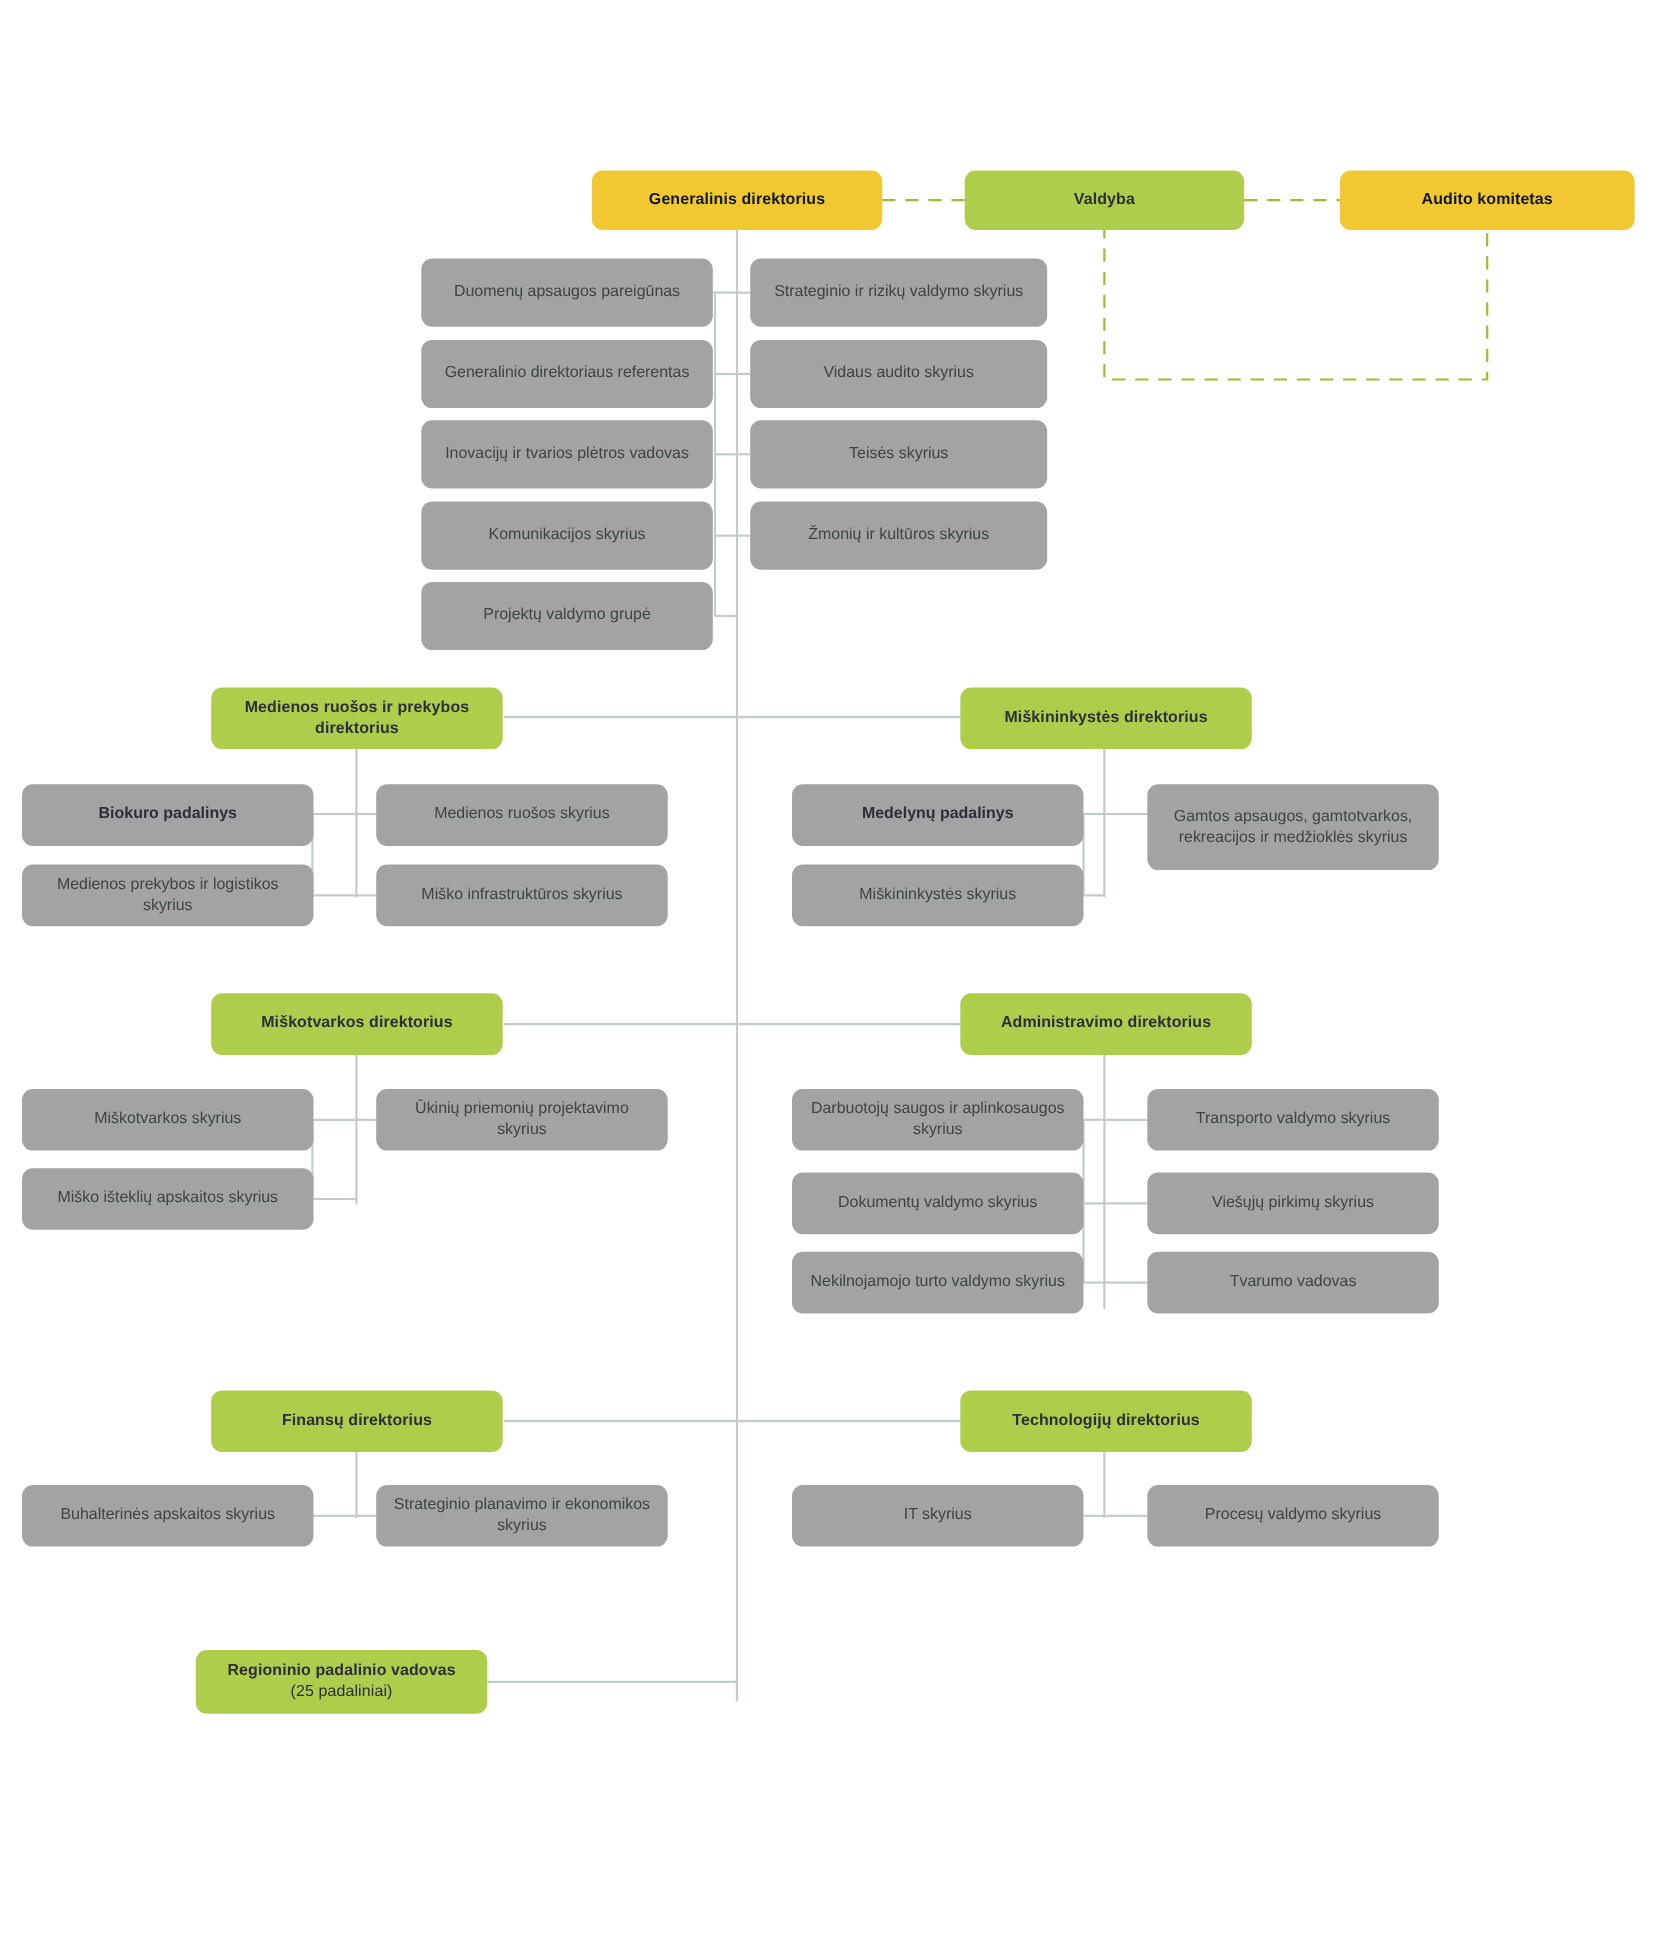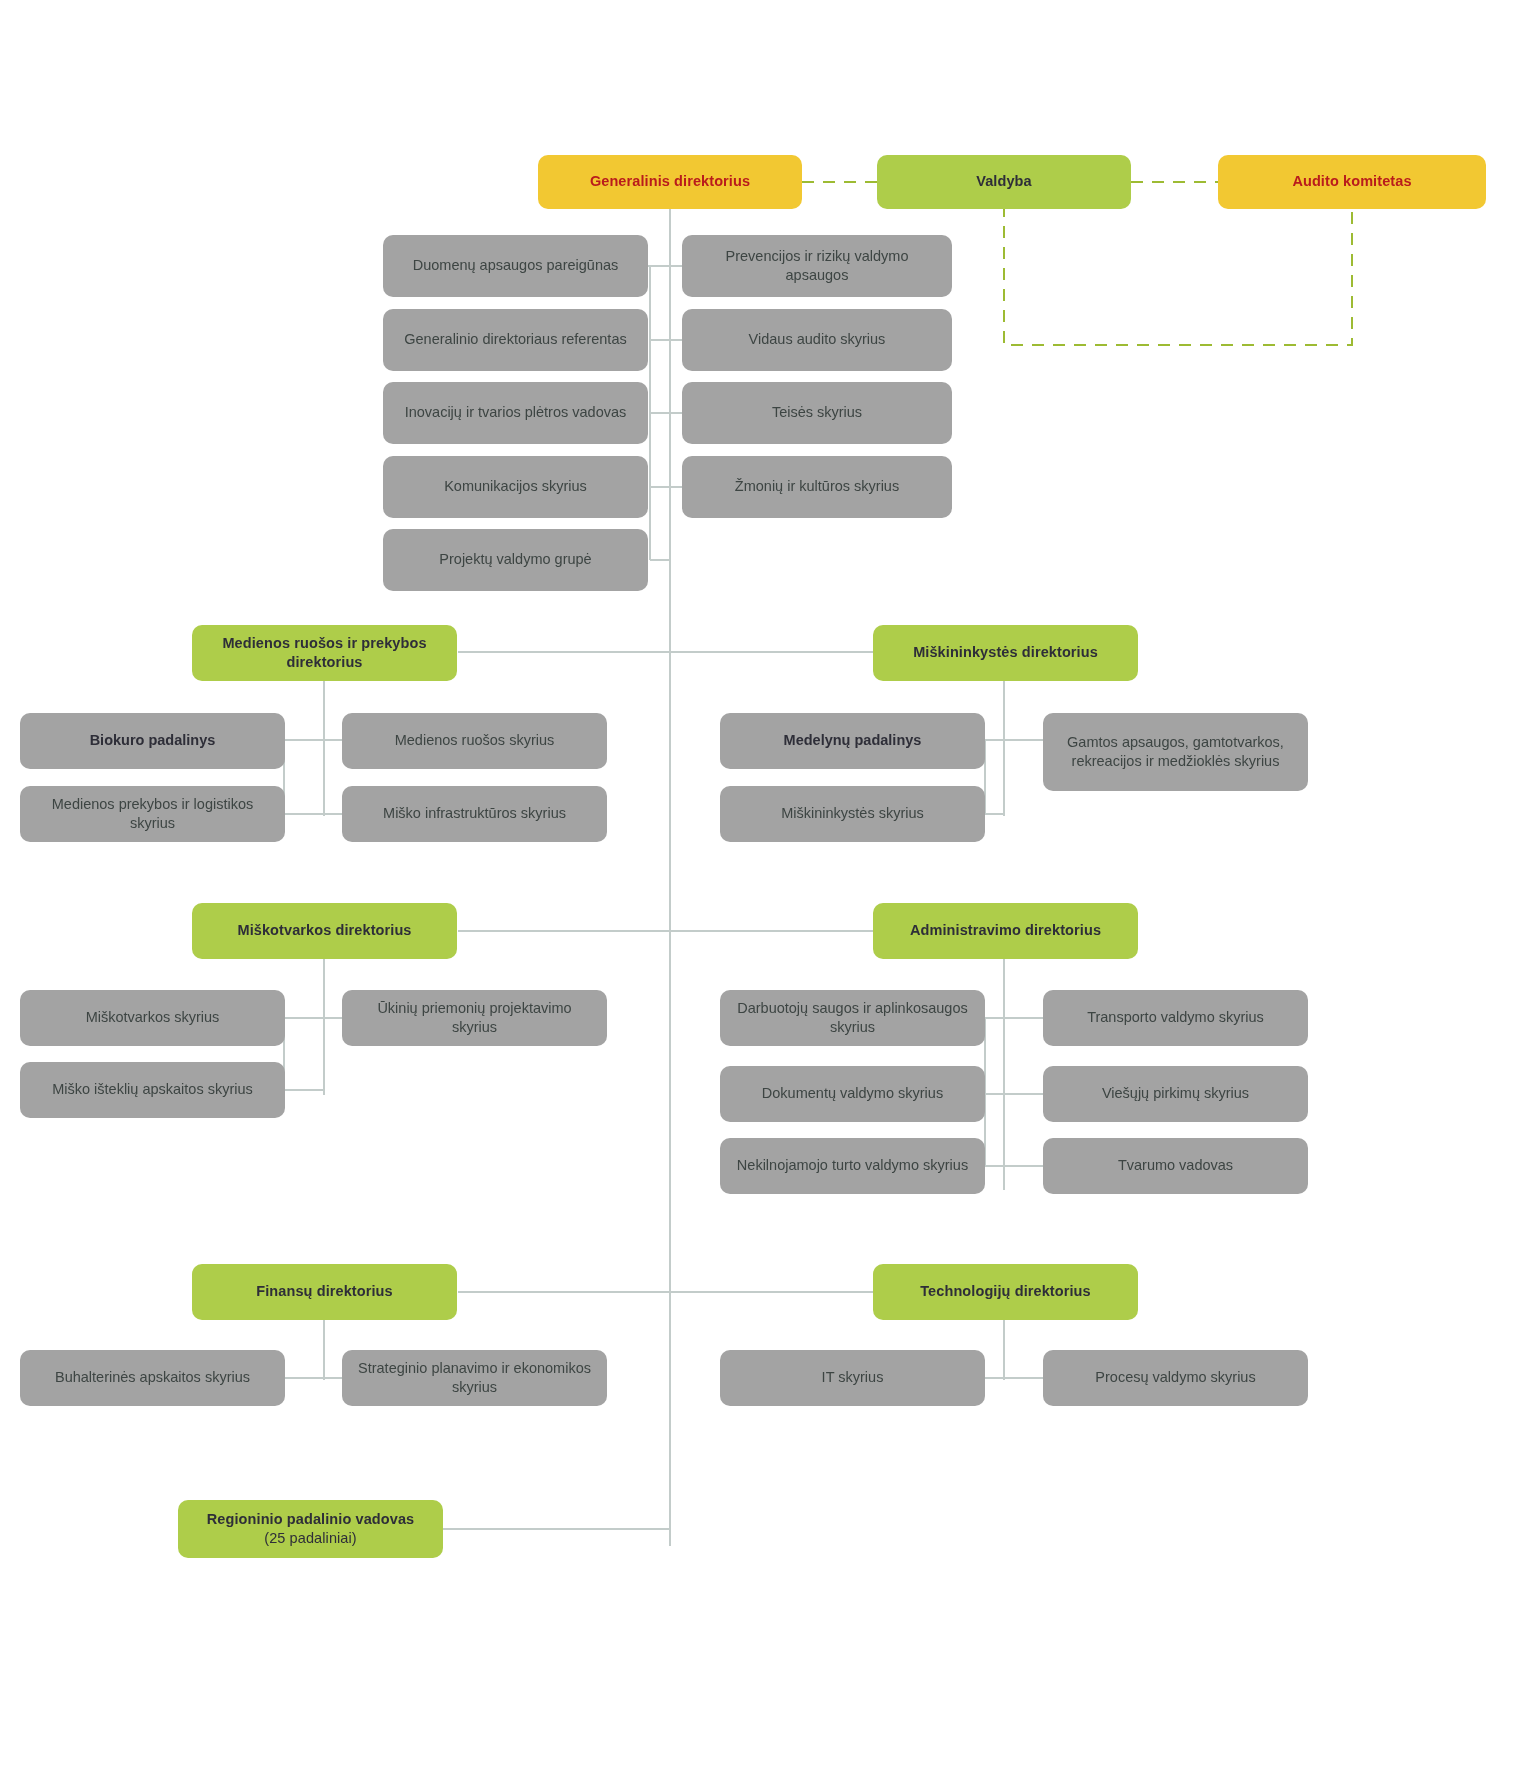--- a/index.html
+++ b/index.html
@@ -36,21 +36,21 @@
     align-items: center;
     justify-content: center;
     text-align: center;
     line-height: 1.32;
     padding: 6px 12px;
     z-index: 2;
   }
   .node span { display: block; width: 100%; }
   .n-yellow {
     background: #f2c832;
-    color: #b91c1c;
+    color: #0f172a;
     font-weight: bold;
     font-size: 14.5px;
     letter-spacing: 0.1px;
   }
   .n-green {
     background: #aecd4a;
     color: #2e2e38;
     font-weight: bold;
     font-size: 14.5px;
     letter-spacing: 0.1px;
@@ -162,21 +162,21 @@
     <span>Inovacijų ir tvarios plėtros vadovas</span>
   </div>
   <div class="node n-gray" style="left:383px;top:456px;width:265px;height:62px;">
     <span>Komunikacijos skyrius</span>
   </div>
   <div class="node n-gray" style="left:383px;top:529px;width:265px;height:62px;">
     <span>Projektų valdymo grupė</span>
   </div>
 
   <div class="node n-gray" style="left:682px;top:235px;width:270px;height:62px;">
-    <span>Prevencijos ir rizikų valdymo apsaugos</span>
+    <span>Strateginio ir rizikų valdymo skyrius</span>
   </div>
   <div class="node n-gray" style="left:682px;top:309px;width:270px;height:62px;">
     <span>Vidaus audito skyrius</span>
   </div>
   <div class="node n-gray" style="left:682px;top:382px;width:270px;height:62px;">
     <span>Teisės skyrius</span>
   </div>
   <div class="node n-gray" style="left:682px;top:456px;width:270px;height:62px;">
     <span>Žmonių ir kultūros skyrius</span>
   </div>

